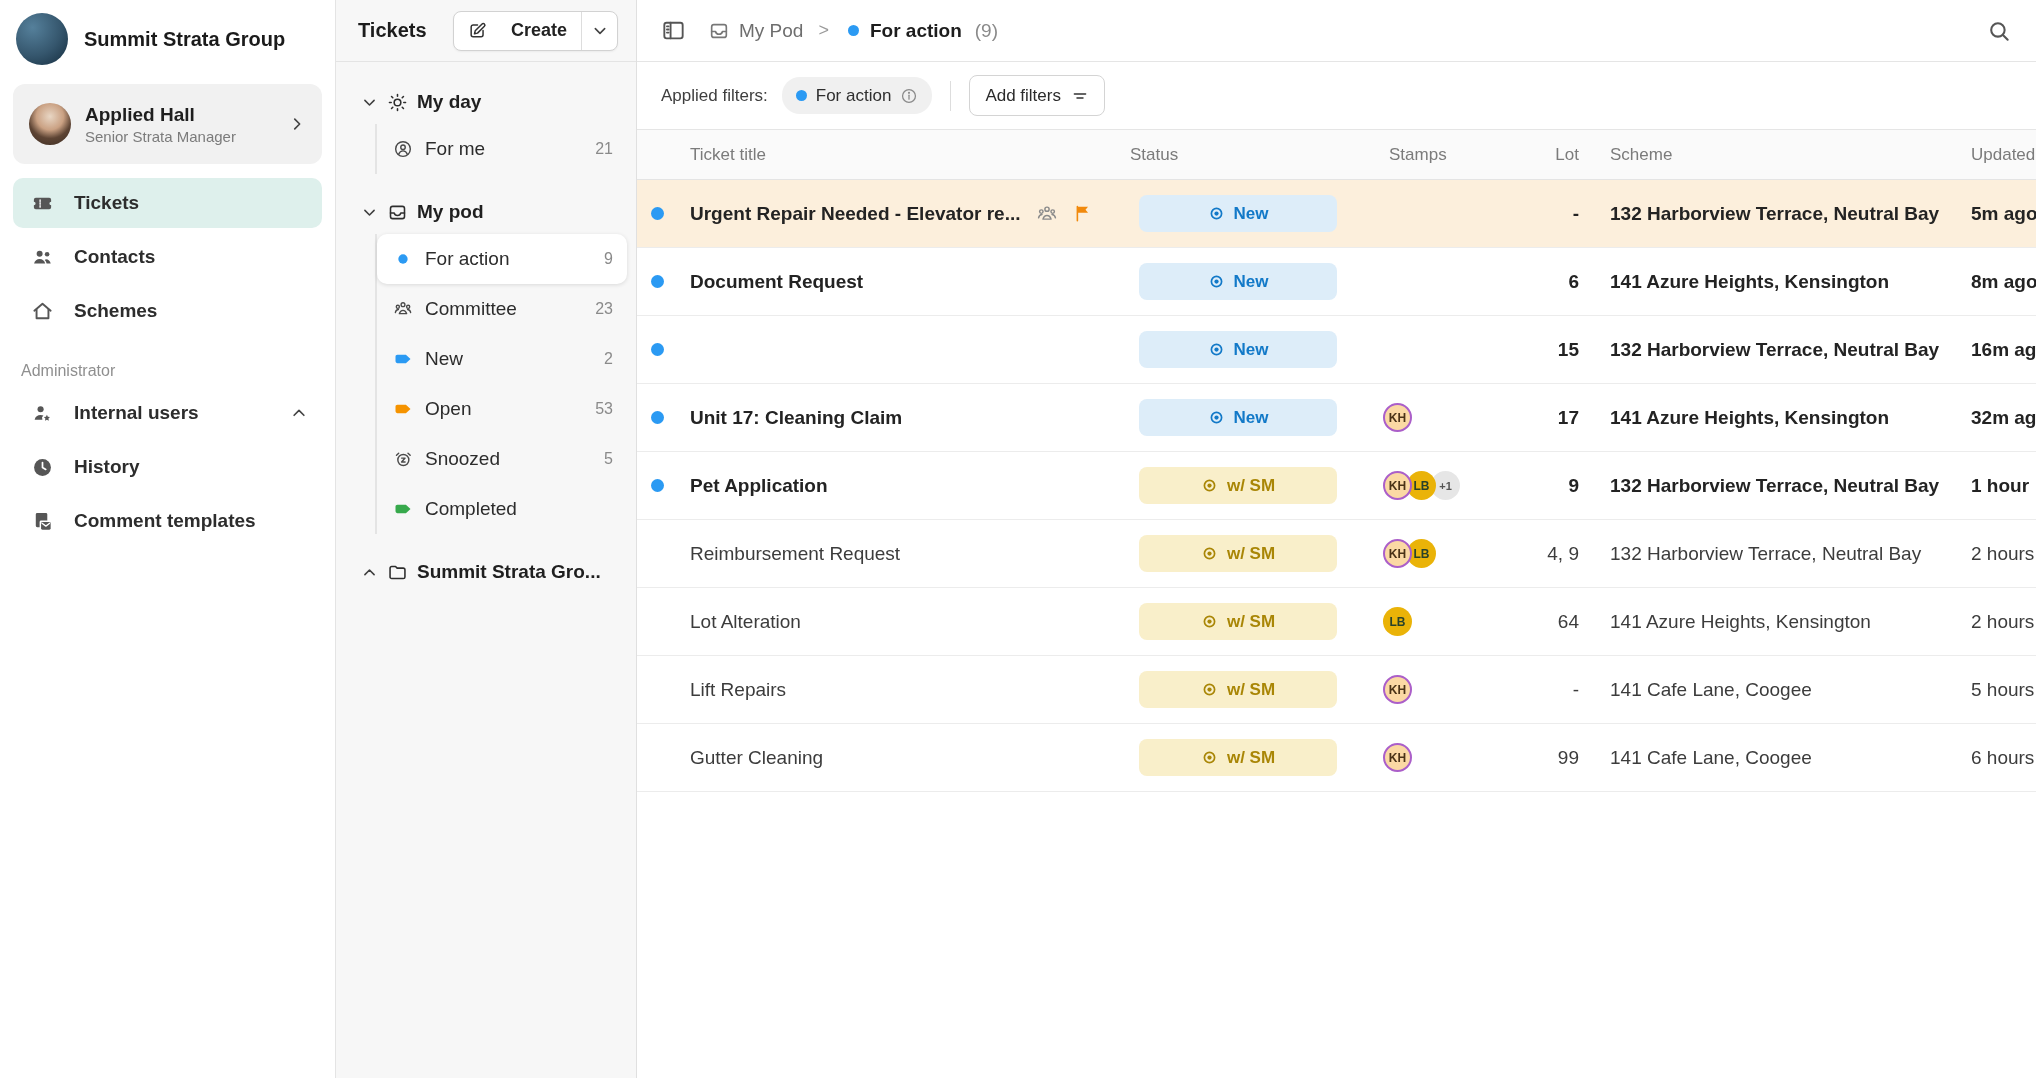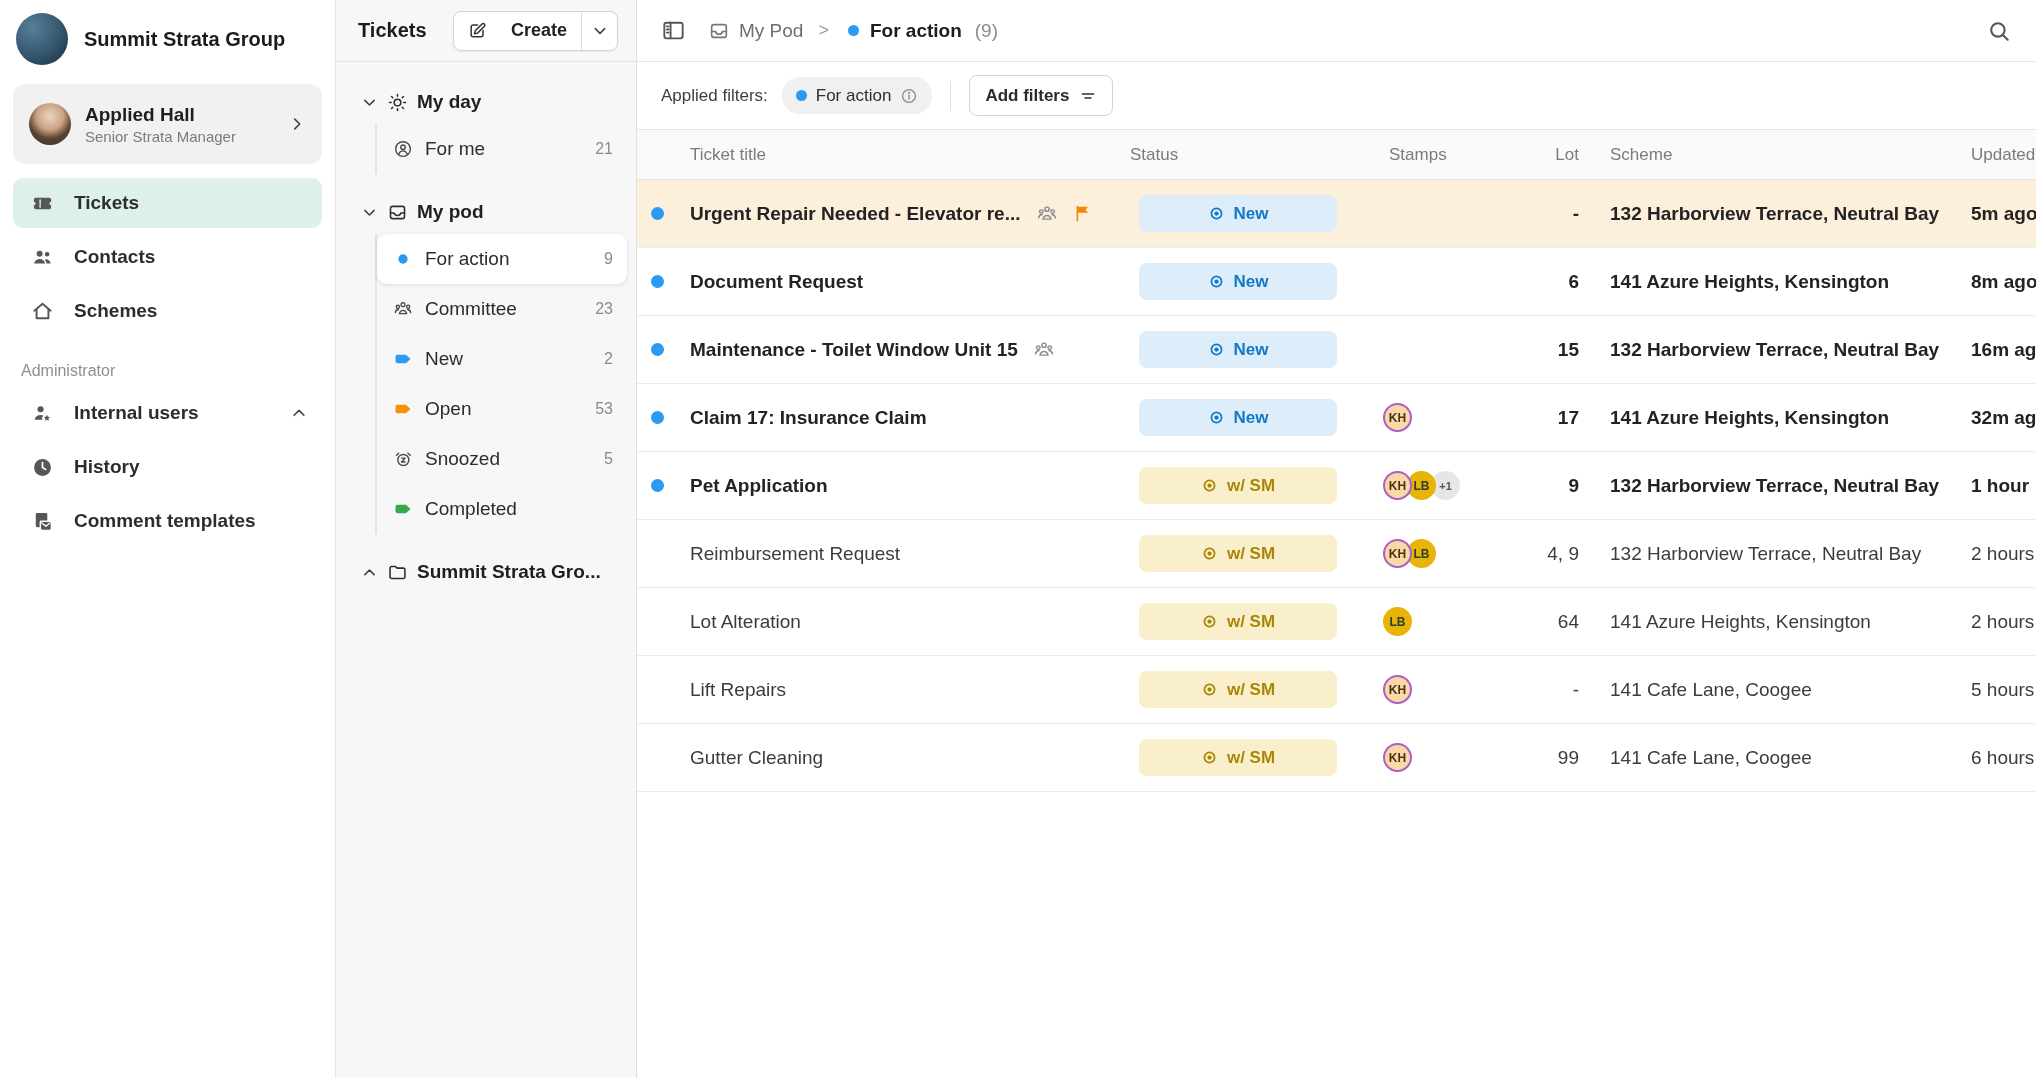--- a/index.html
+++ b/index.html
@@ -79,21 +79,21 @@
     border-bottom:1px solid #e5e5e5; }
   .filters-label { font-size:17px; color:#3e3e3e; margin-right:14px; }
   .filter-chip { display:flex; align-items:center; gap:9px; background:#f0f0f0; border-radius:18px;
     height:37px; padding:0 14px; cursor:pointer; }
   .filter-chip .fdot { width:11px; height:11px; border-radius:50%; background:#2b9af3; }
   .filter-chip .ftext { font-size:17px; color:#2e2e2e; }
   .filter-chip .info { width:18px; height:18px; color:#8a8a8a; cursor:pointer; }
   .vdivider { width:1px; height:30px; background:#ddd; margin:0 18px; }
   .add-filters { display:flex; align-items:center; gap:10px; background:#fff;
     border:1px solid #d4d4d4; border-radius:8px; height:41px; padding:0 15px; cursor:pointer;
-    font-size:17px; font-weight:700; color:#2b2b2b; font-family:inherit; }
+    font-size:17px; font-weight:400; color:#2b2b2b; font-family:inherit; }
   .add-filters .icon { width:18px; height:18px; color:#333; }
 
   .thead { position:relative; height:50px; background:#fafafa; border-bottom:1px solid #e4e4e4; }
   .thead .th { position:absolute; top:0; bottom:0; display:flex; align-items:center;
     font-size:17px; color:#7b7b7b; cursor:pointer; }
   .trow { position:relative; height:68px; border-bottom:1px solid #ececec; cursor:pointer; background:#fff; }
   .trow.highlight { background:#fcefdc; }
   .cell { position:absolute; top:0; bottom:0; display:flex; align-items:center; }
   .c-dot    { left:10px;  width:20px; justify-content:center; }
   .c-title  { left:53px;  width:440px; gap:15px; }
@@ -478,32 +478,20 @@
           </div>
           <div class="cell c-stamps"></div>
           <div class="cell c-lot">6</div>
           <div class="cell c-scheme">141 Azure Heights, Kensington</div>
           <div class="cell c-updated">8m ago</div>
         </div>
         <div class="trow unread">
           <div class="cell c-dot">
             <span class="unread-dot"></span>
           </div>
-          <div class="cell c-title">
-            <span class="row-title">Maintenance - Toilet Window Unit 15</span>
-            <span class="icon title-icon">
-              <svg viewBox="0 0 24 24" fill="none" stroke="currentColor" stroke-linecap="round" stroke-linejoin="round" stroke-width="1.6">
-                <circle cx="12" cy="6.8" r="2.3"></circle>
-                <circle cx="5.8" cy="9.4" r="1.9"></circle>
-                <circle cx="18.2" cy="9.4" r="1.9"></circle>
-                <path d="M2.8 16.2c.5-2.2 1.8-3.4 3.7-3.6M21.2 16.2c-.5-2.2-1.8-3.4-3.7-3.6"></path>
-                <path d="M7.6 17.6c.8-2.7 2.3-4 4.4-4s3.6 1.3 4.4 4z"></path>
-              </svg>
-            </span>
-          </div>
           <div class="cell c-status">
             <span class="badge new">
               <span class="icon ">
                 <svg viewBox="0 0 24 24" fill="none" stroke="currentColor" stroke-linecap="round" stroke-linejoin="round" stroke-width="0">
                   <circle cx="12" cy="12" r="7.2" fill="none" stroke="currentColor" stroke-width="2.4"></circle>
                   <circle cx="12" cy="12" r="3" fill="currentColor"></circle>
                 </svg>
               </span>
               <span>New</span>
             </span>
@@ -511,21 +499,21 @@
           <div class="cell c-stamps"></div>
           <div class="cell c-lot">15</div>
           <div class="cell c-scheme">132 Harborview Terrace, Neutral Bay</div>
           <div class="cell c-updated">16m ago</div>
         </div>
         <div class="trow unread">
           <div class="cell c-dot">
             <span class="unread-dot"></span>
           </div>
           <div class="cell c-title">
-            <span class="row-title">Claim 17: Insurance Claim</span>
+            <span class="row-title">Unit 17: Cleaning Claim</span>
           </div>
           <div class="cell c-status">
             <span class="badge new">
               <span class="icon ">
                 <svg viewBox="0 0 24 24" fill="none" stroke="currentColor" stroke-linecap="round" stroke-linejoin="round" stroke-width="0">
                   <circle cx="12" cy="12" r="7.2" fill="none" stroke="currentColor" stroke-width="2.4"></circle>
                   <circle cx="12" cy="12" r="3" fill="currentColor"></circle>
                 </svg>
               </span>
               <span>New</span>

